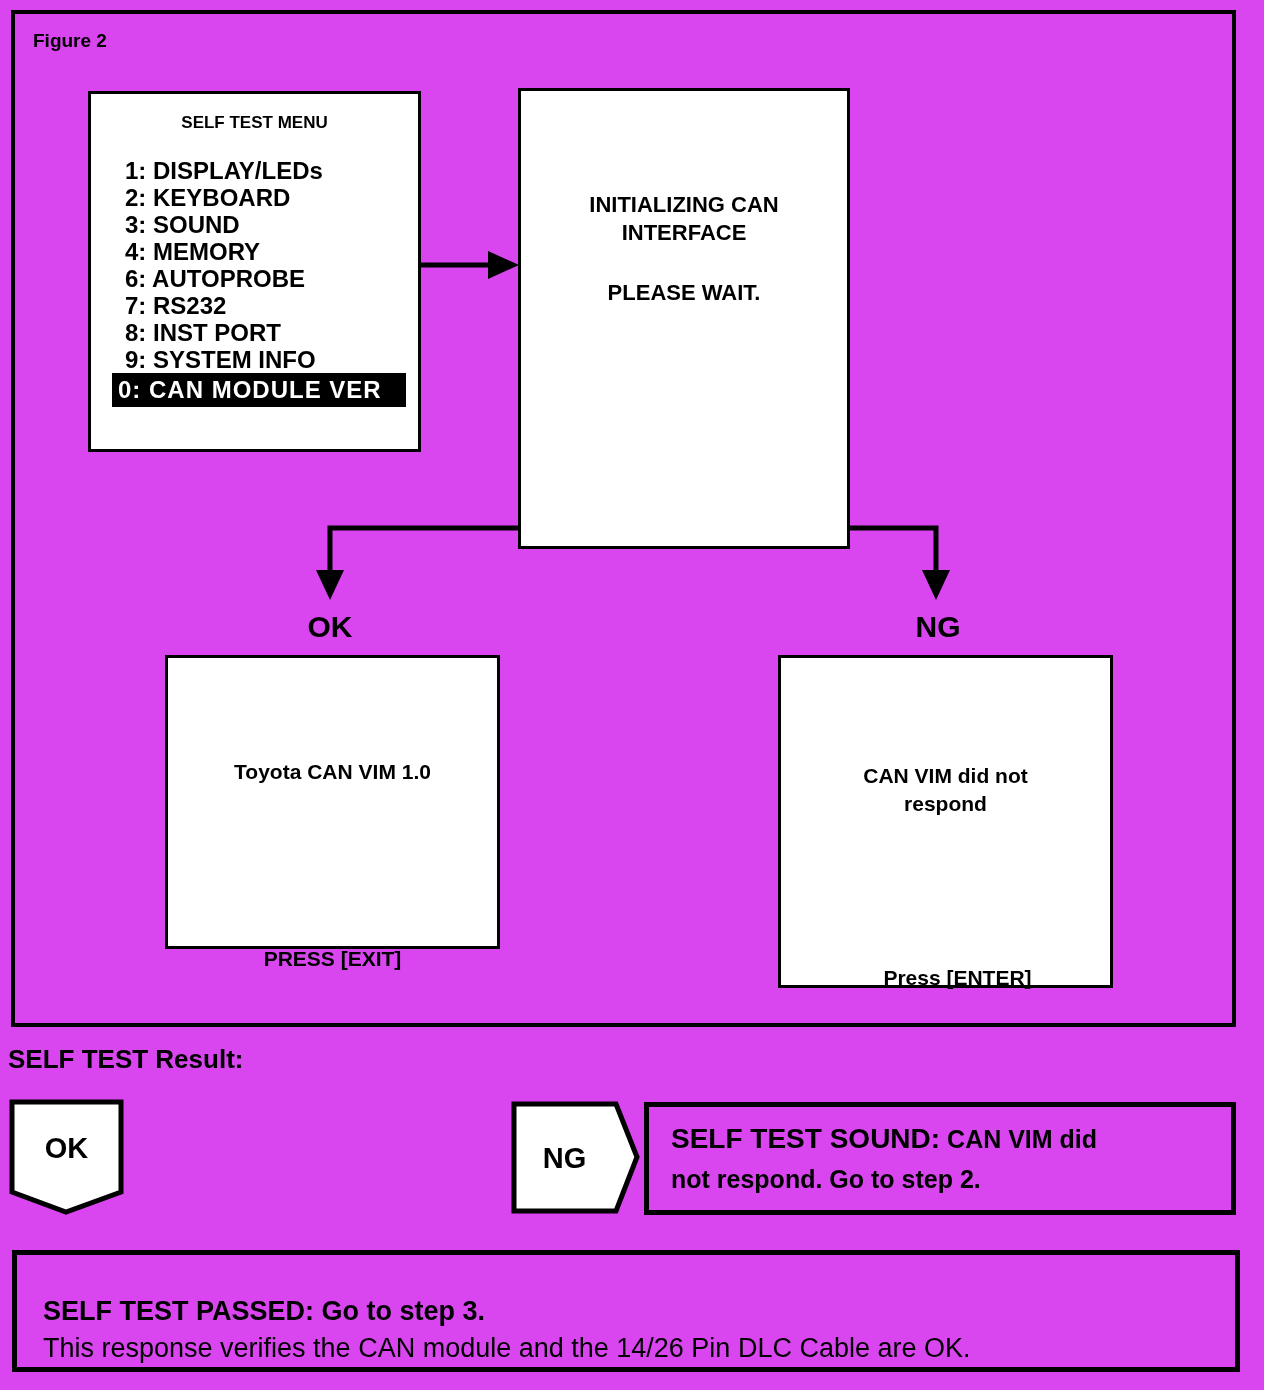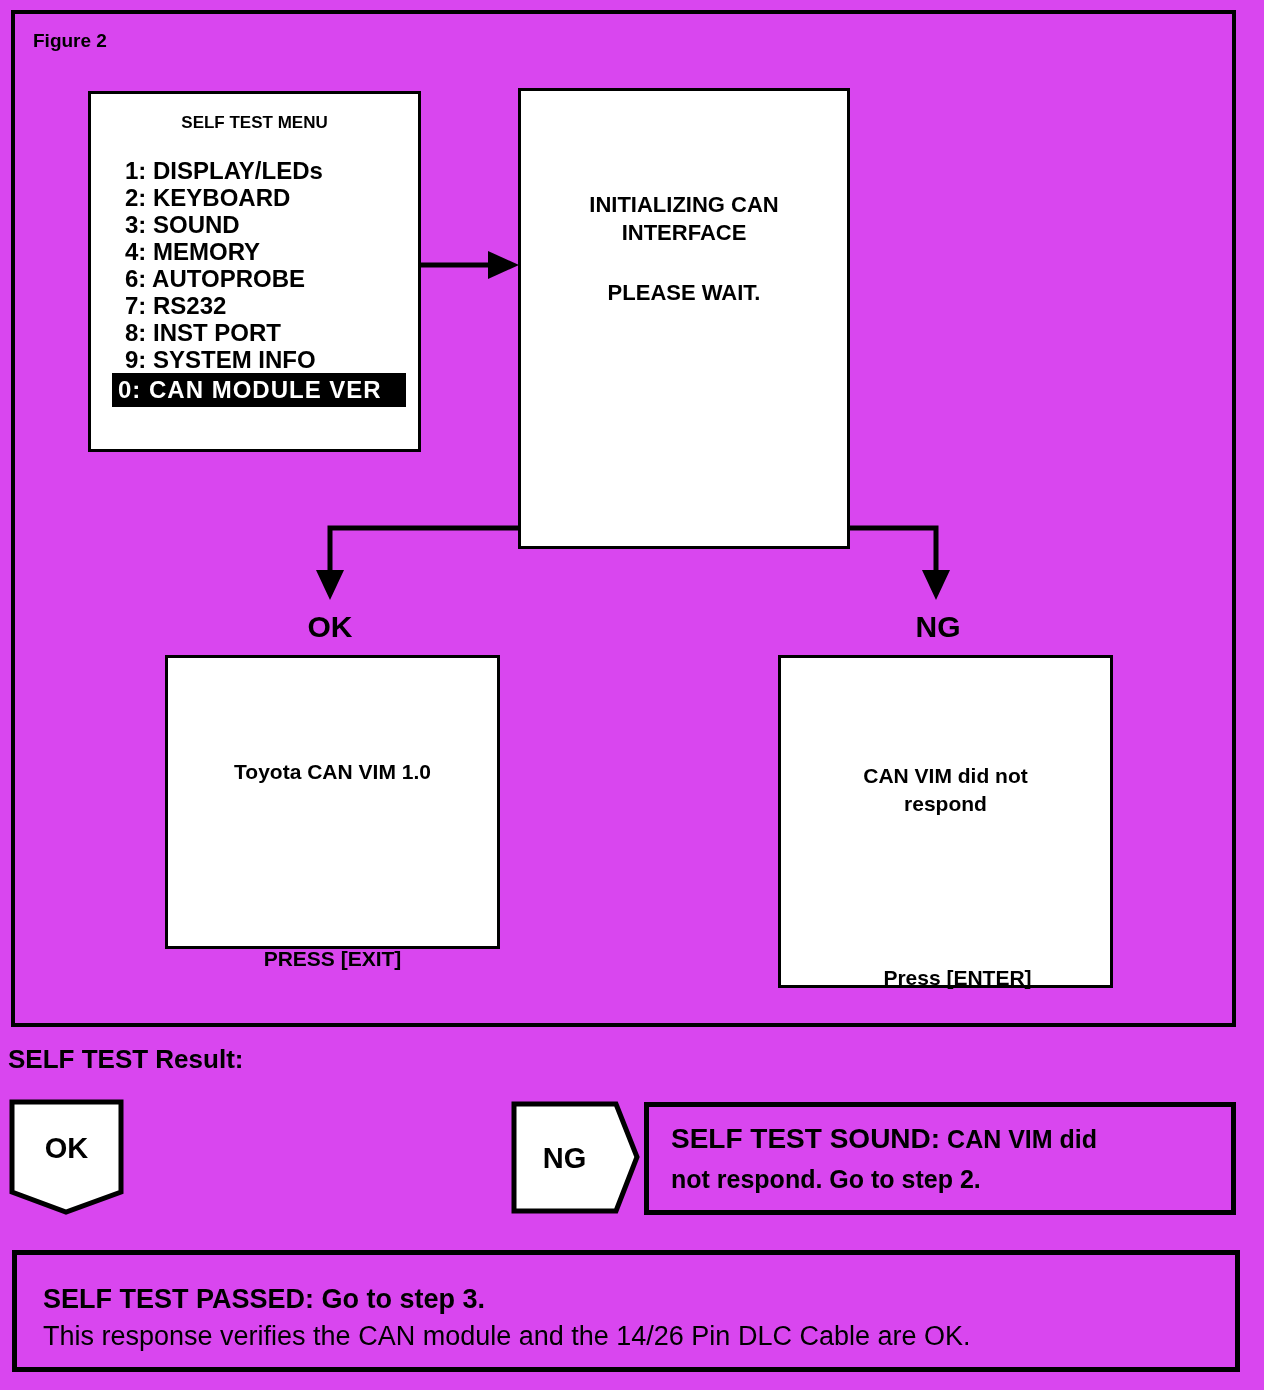--- a/index.html
+++ b/index.html
@@ -52,21 +52,21 @@
   .ok-badge-label { left:12px;  top:1132px; width:109px; }
   .ng-badge-label { left:514px; top:1142px; width:101px; }
 
   .failed-box { left:644px; top:1102px; width:592px; height:113px;
     border:5px solid #000; box-sizing:border-box; padding:12px 10px 0 22px; }
   .failed-line { font-weight:bold; font-size:25px; line-height:40px; white-space:nowrap; }
   .failed-prefix { font-size:28px; }
 
   .passed-box { left:12px; top:1250px; width:1228px; height:122px;
     border:5px solid #000; box-sizing:border-box; padding:26px 10px 0 26px; }
-  .passed-line1 { font-weight:bold; font-size:27px; line-height:37px; white-space:nowrap; }
+  .passed-line1 { font-weight:bold; font-size:27px; line-height:37px; white-space:nowrap;margin-top:12px; }
   .passed-line2 { font-weight:normal; font-size:27px; line-height:37px; white-space:nowrap; }
 
   svg.connector-layer { position:absolute; left:0; top:0; pointer-events:none; }
 </style>
 </head>
 <body>
 
 <div class="page">
 
   <svg class="connector-layer" width="1264" height="1390" viewBox="0 0 1264 1390">

